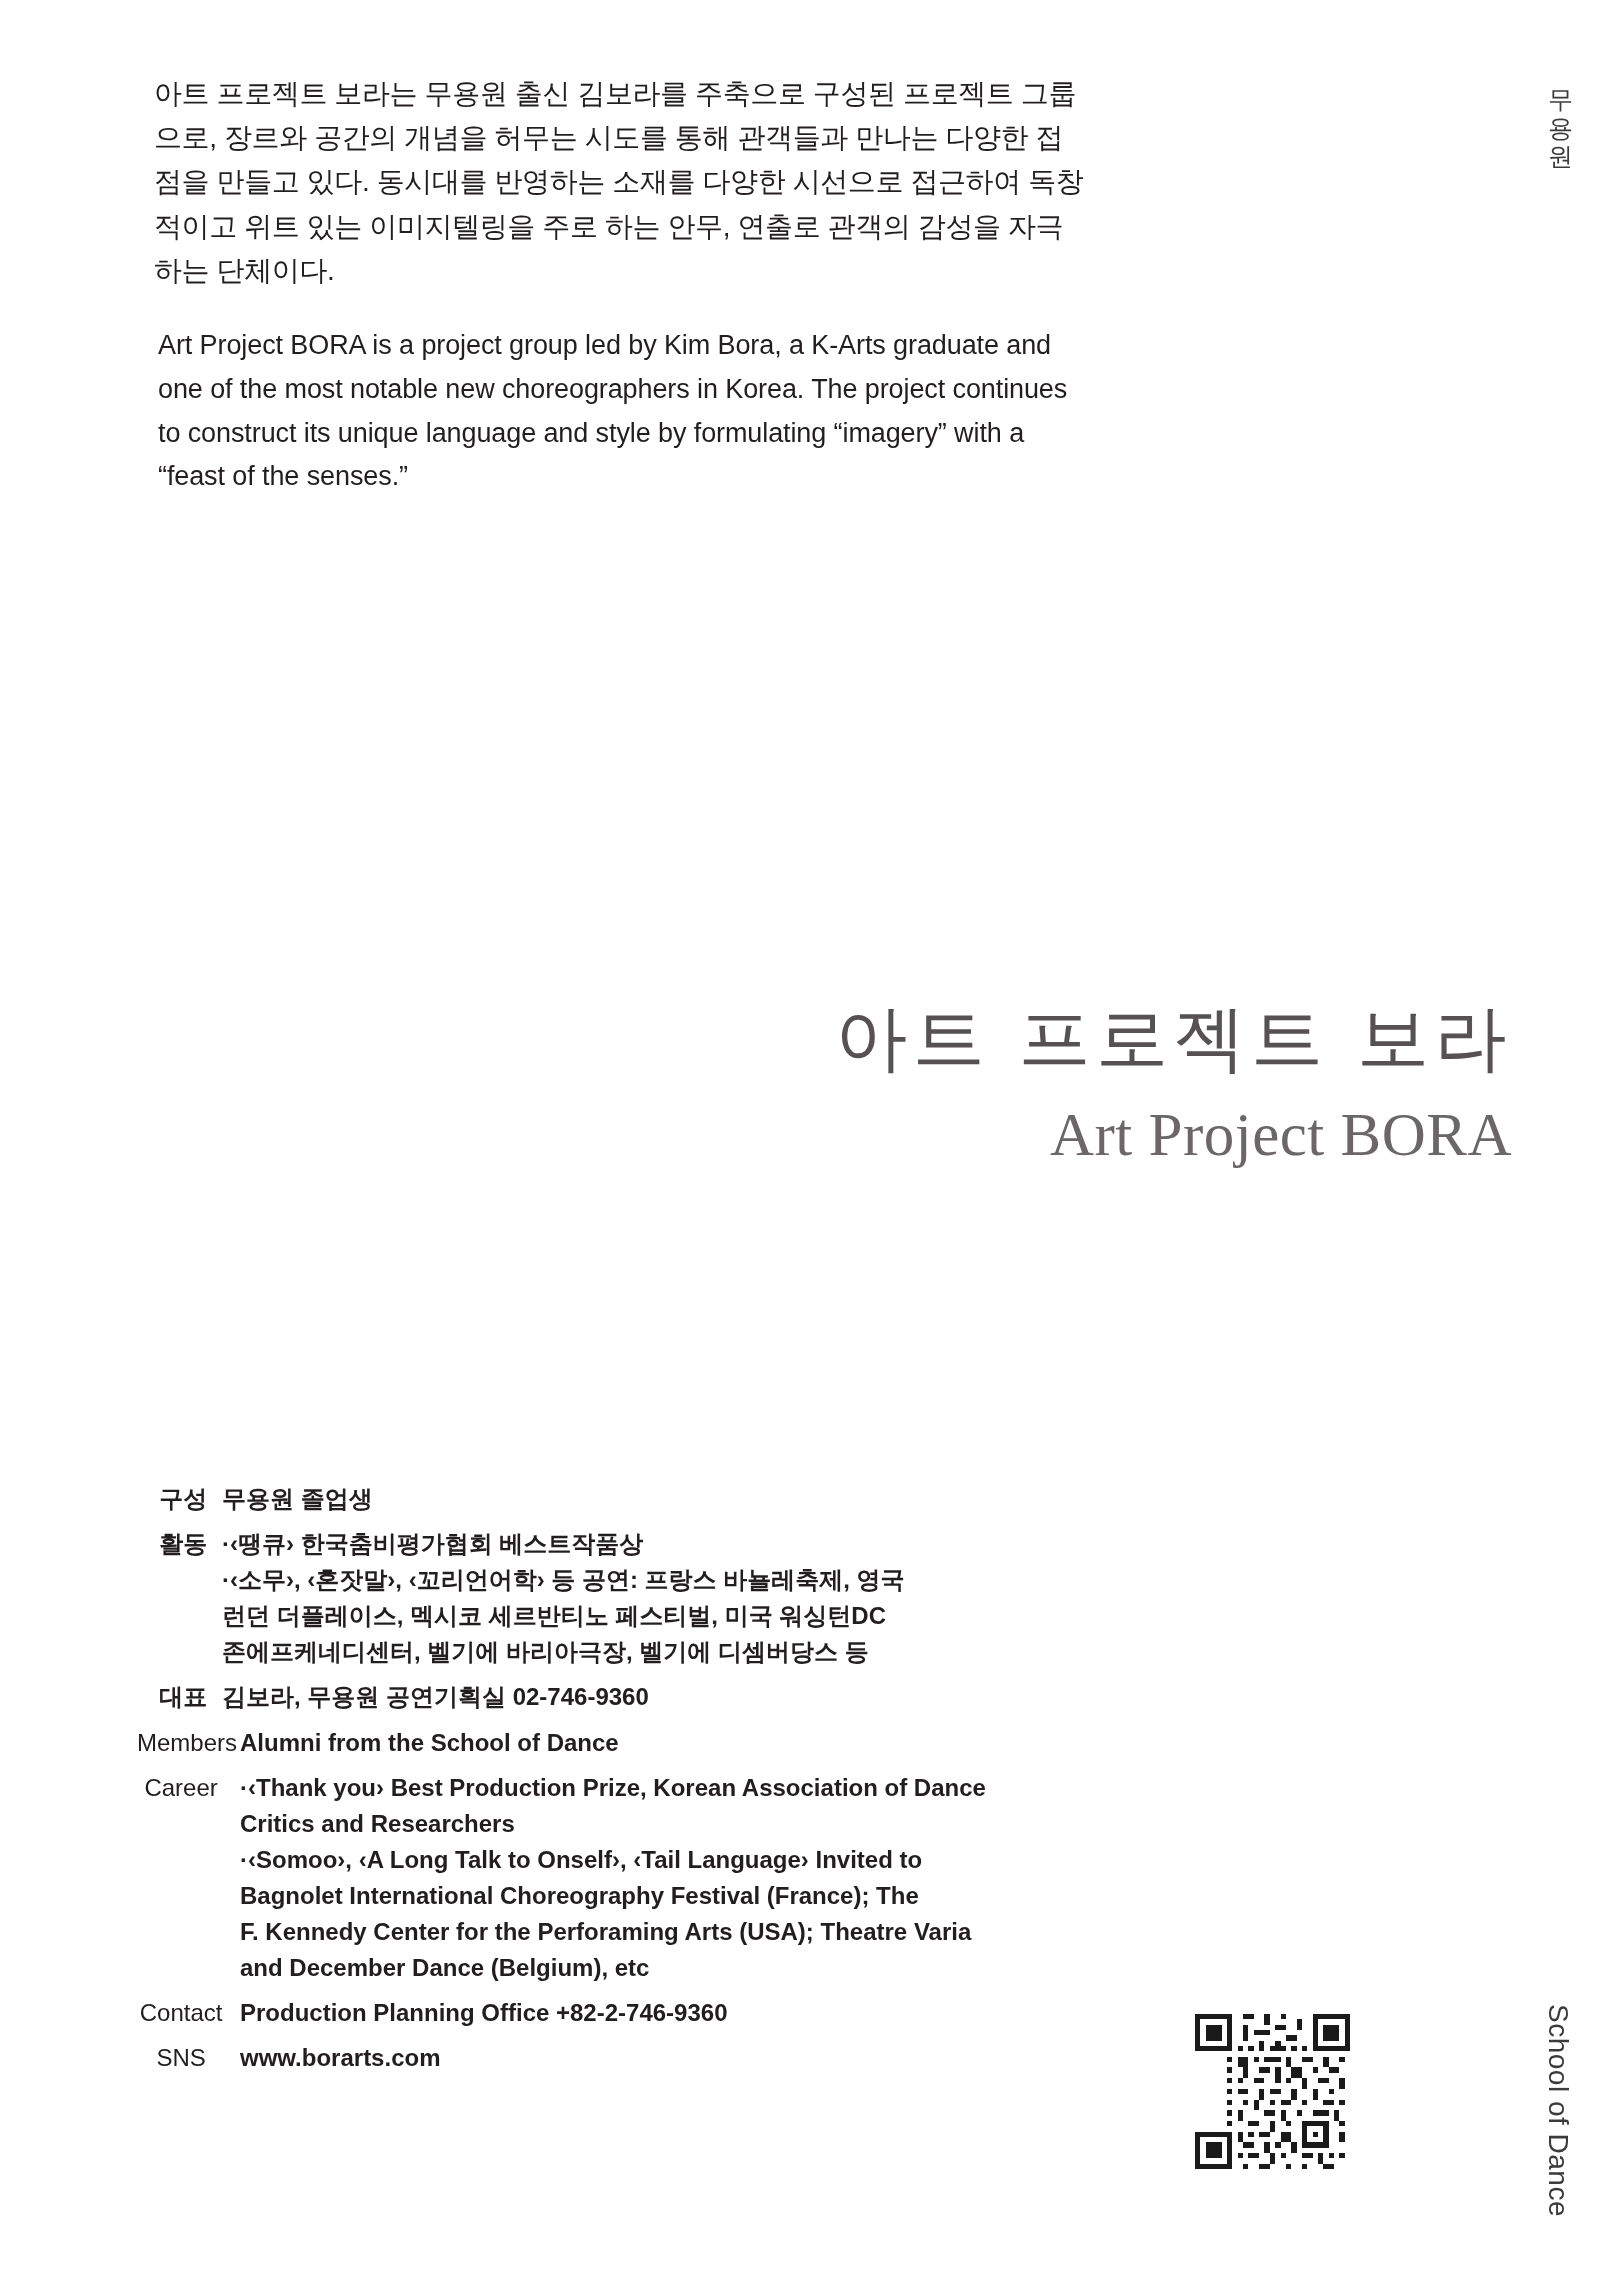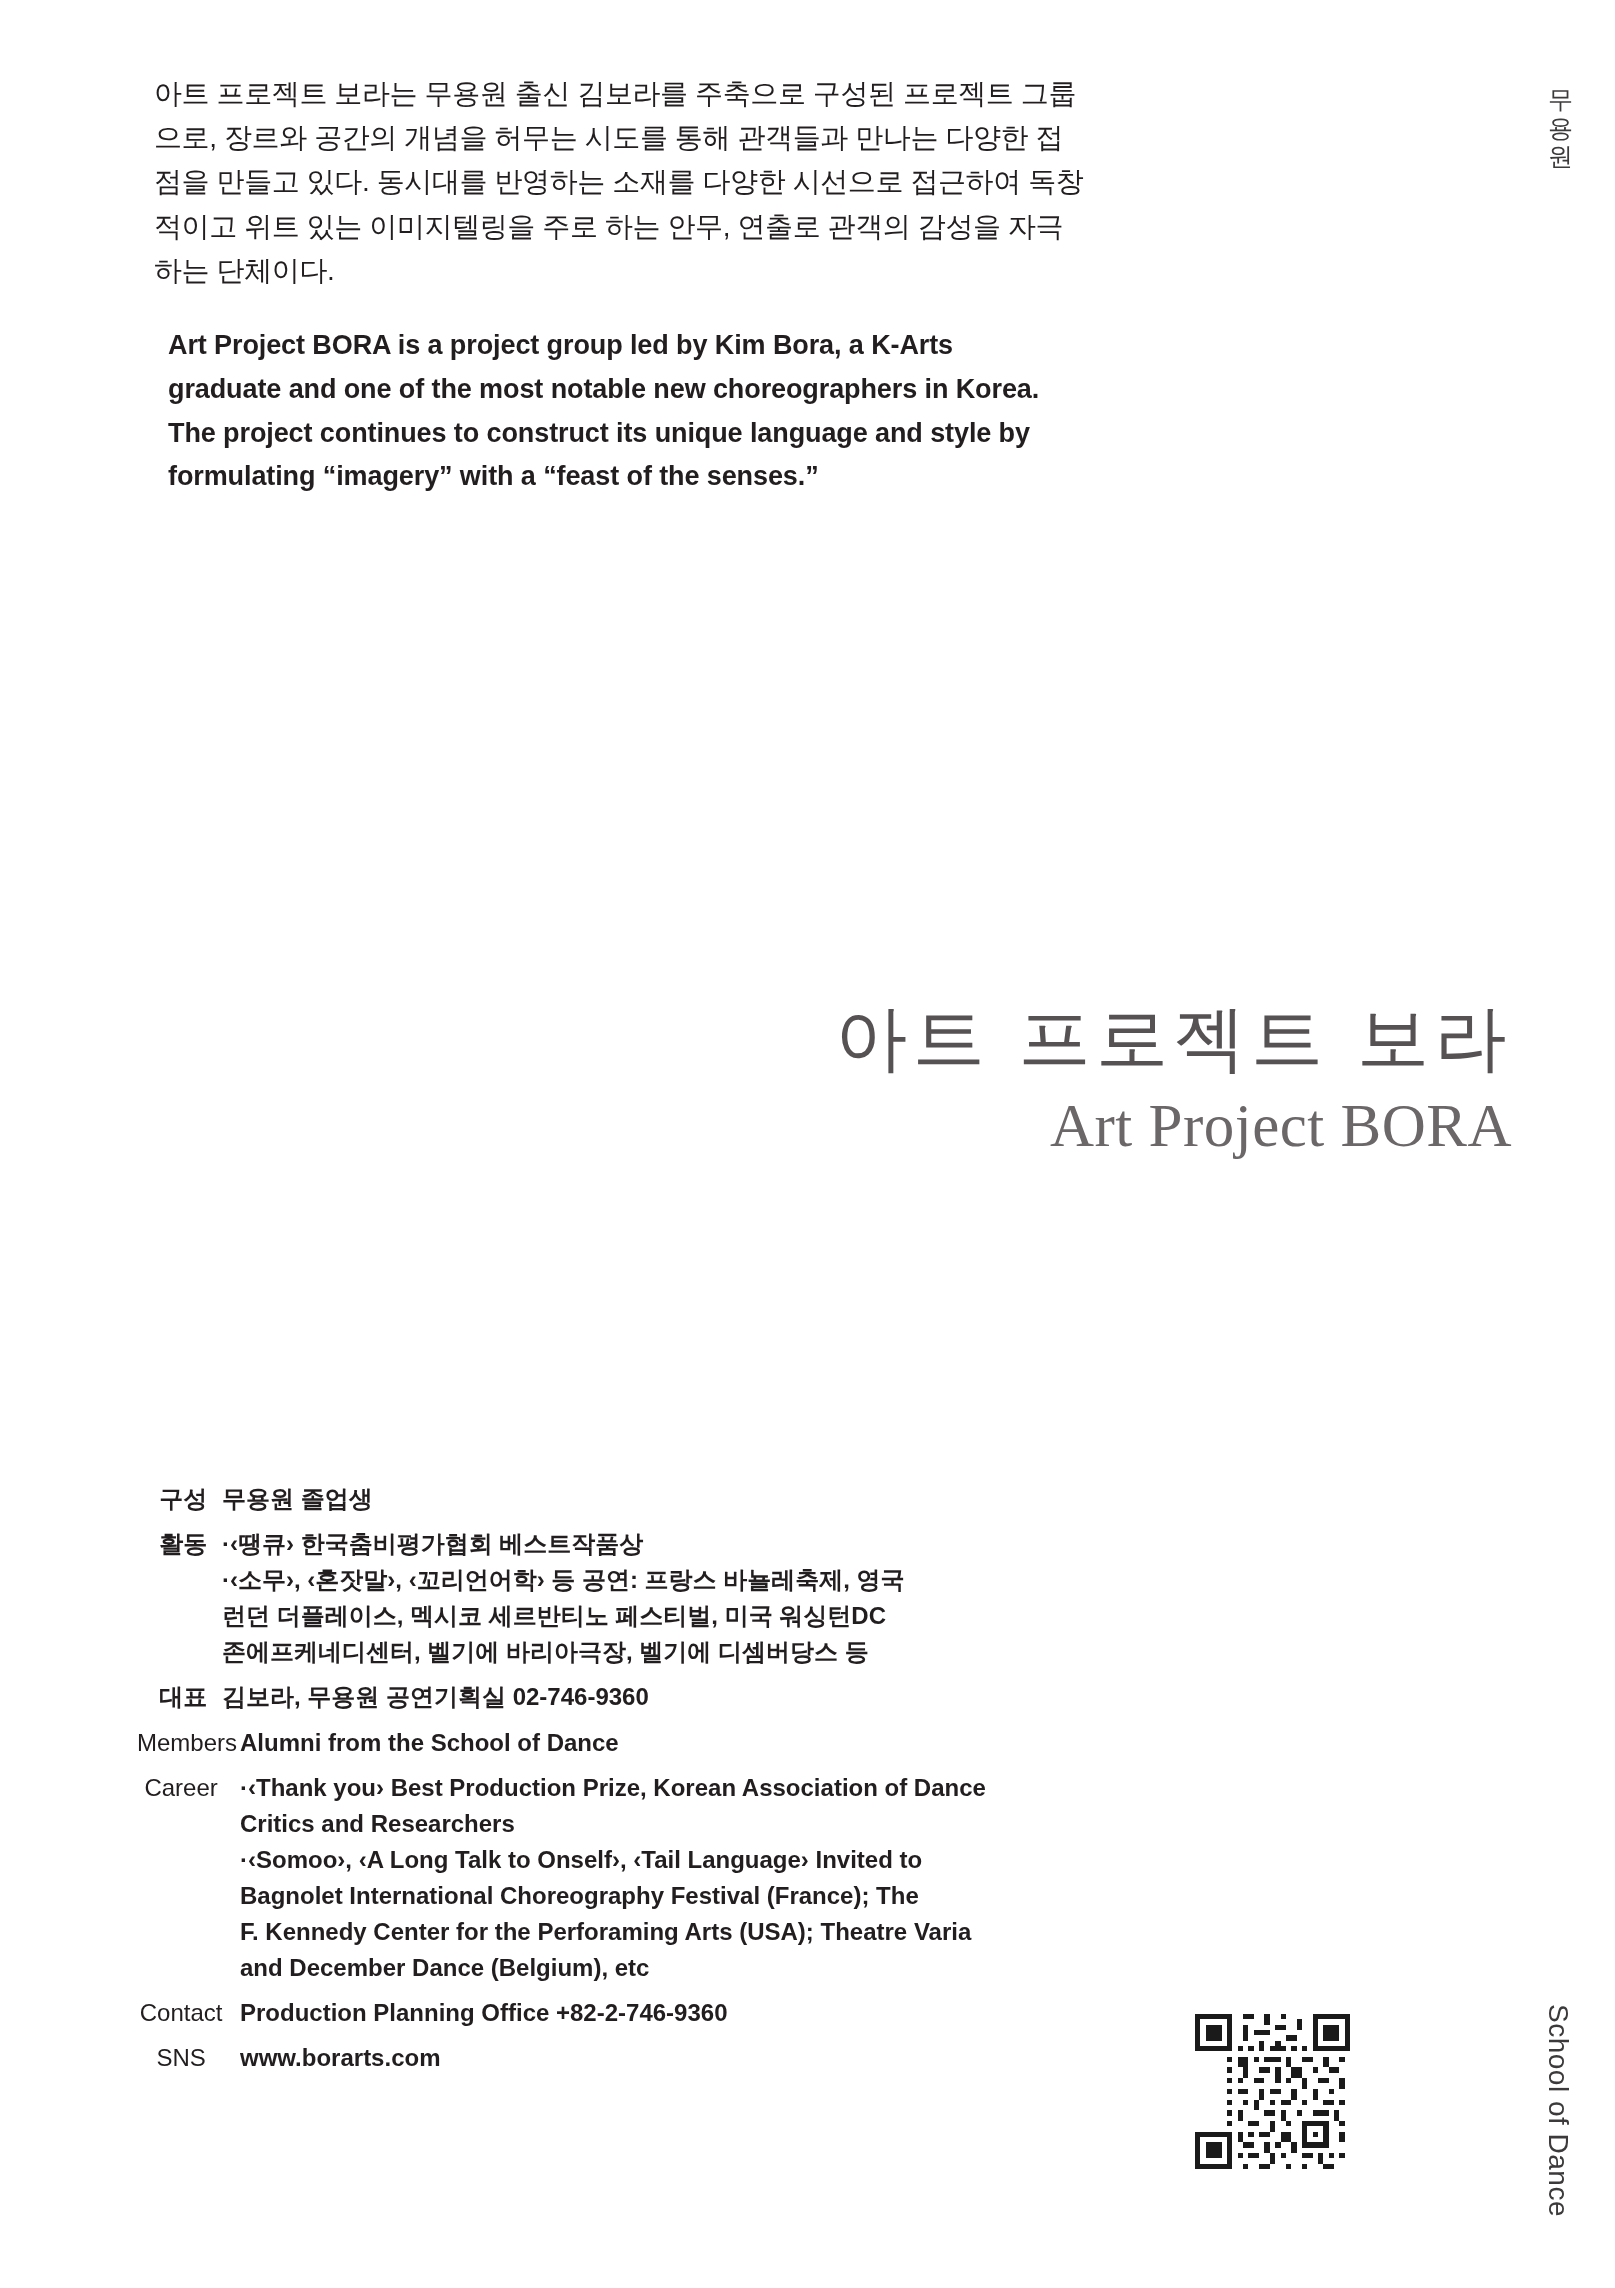--- a/index.html
+++ b/index.html
@@ -29,22 +29,22 @@
     letter-spacing: -0.4px;
     color: #221e1f;
     margin: 0 0 31px 0;
     font-weight: 400;
   }
   .intro .para-en {
     font-size: 27px;
     line-height: 1.62;
     letter-spacing: -0.1px;
     color: #221e1f;
-    margin: 14px;
-    font-weight: 700;
+    margin: 4px;
+    font-weight: 400;
   }
 
   
   .vertical-label {
     position: absolute;
     writing-mode: vertical-rl;
     text-orientation: mixed;
     color: #3c3a3b;
   }
   #v-ko {
@@ -78,21 +78,21 @@
     line-height: 1.15;
     white-space: nowrap;
   }
   .title-en {
     font-family: "Liberation Serif", "DejaVu Serif", serif;
     font-size: 61px;
     letter-spacing: 0.5px;
     color: #6b6769;
     font-weight: 400;
     line-height: 1.25;
-    margin-top: 8px;
+    margin-top: 17px;
     white-space: nowrap;
   }
 
   
   .credits {
     position: absolute;
     left: 137px;
     top: 1481px;
     width: 932px;
   }

